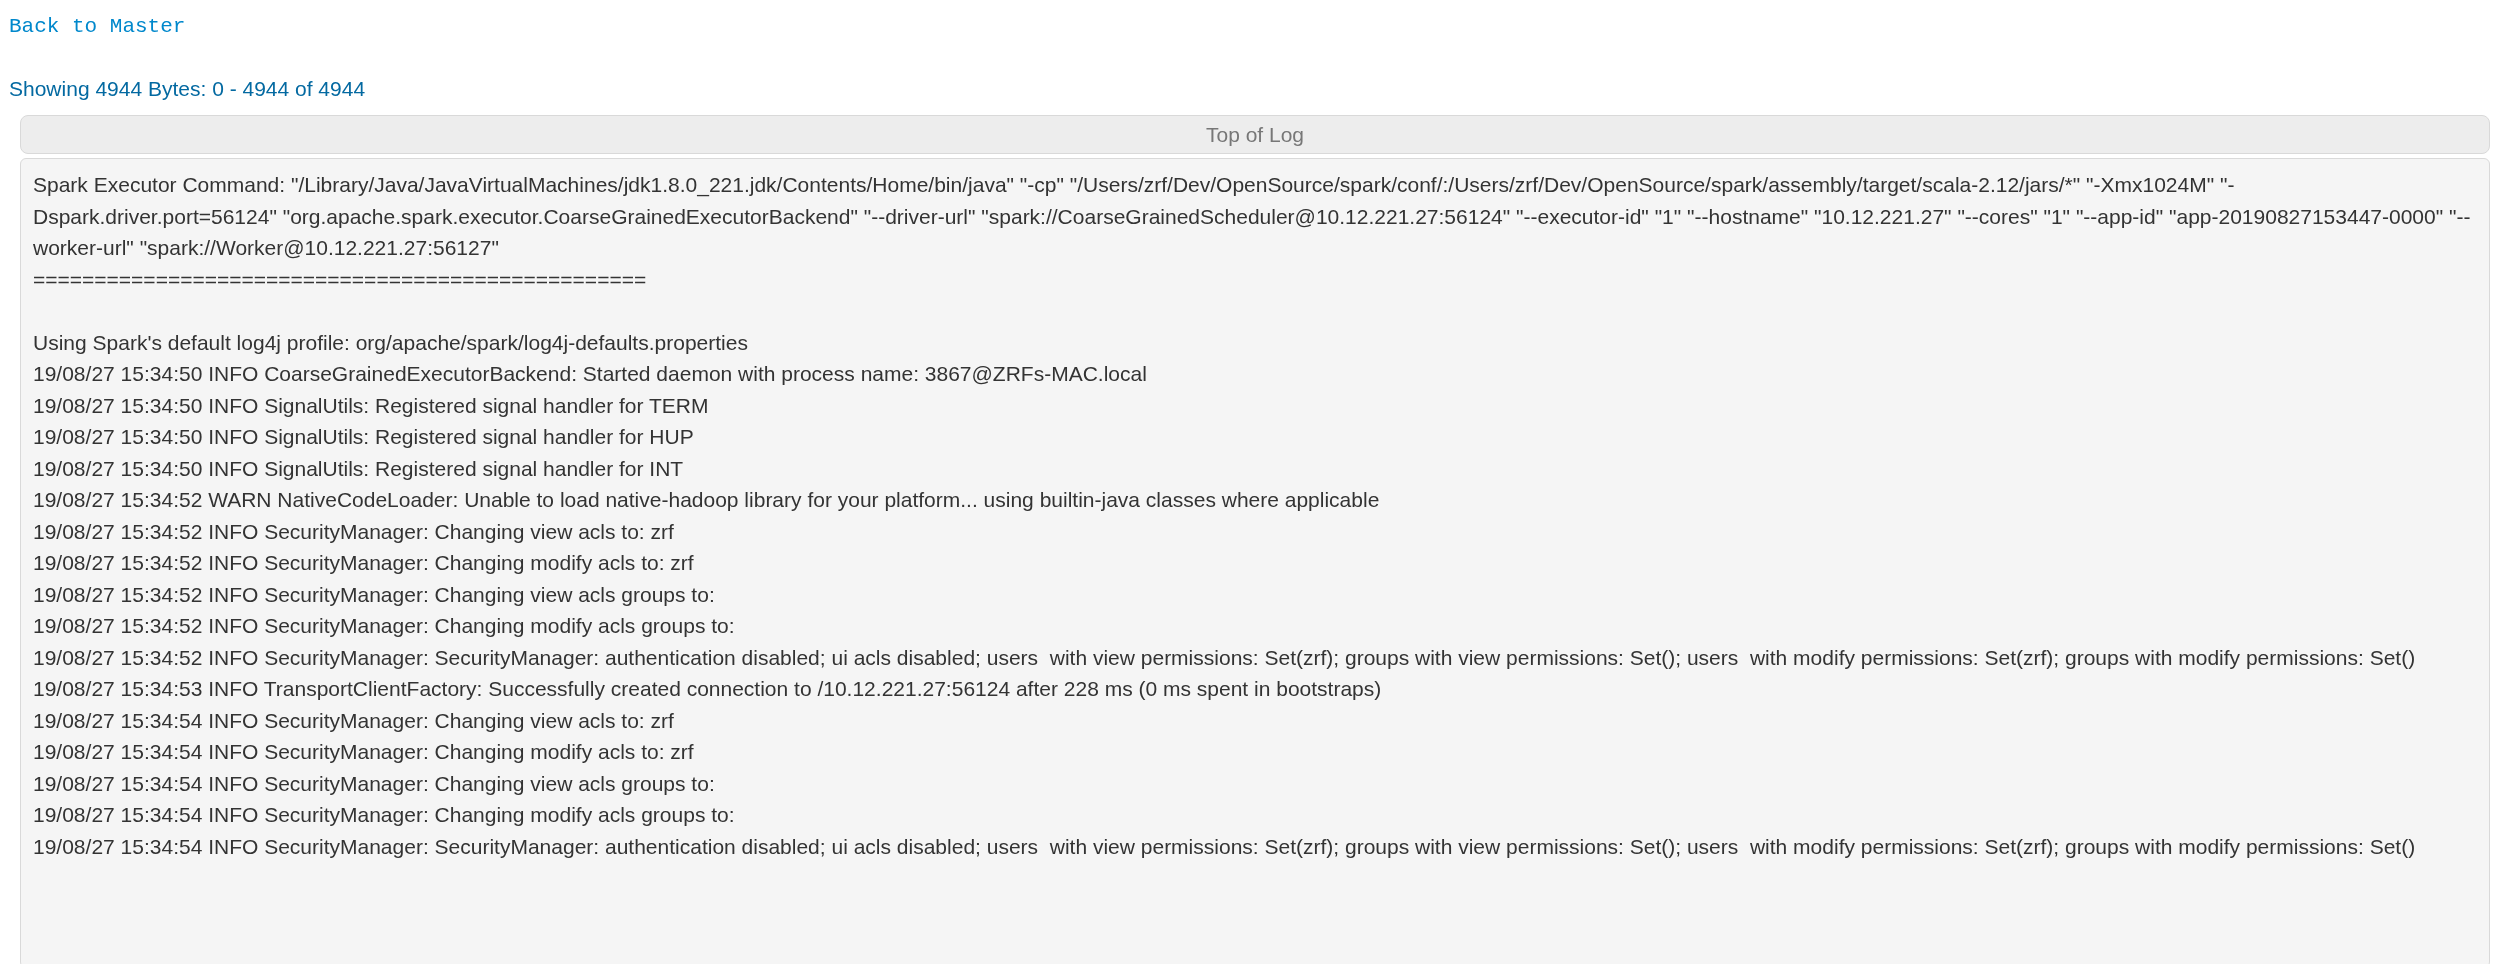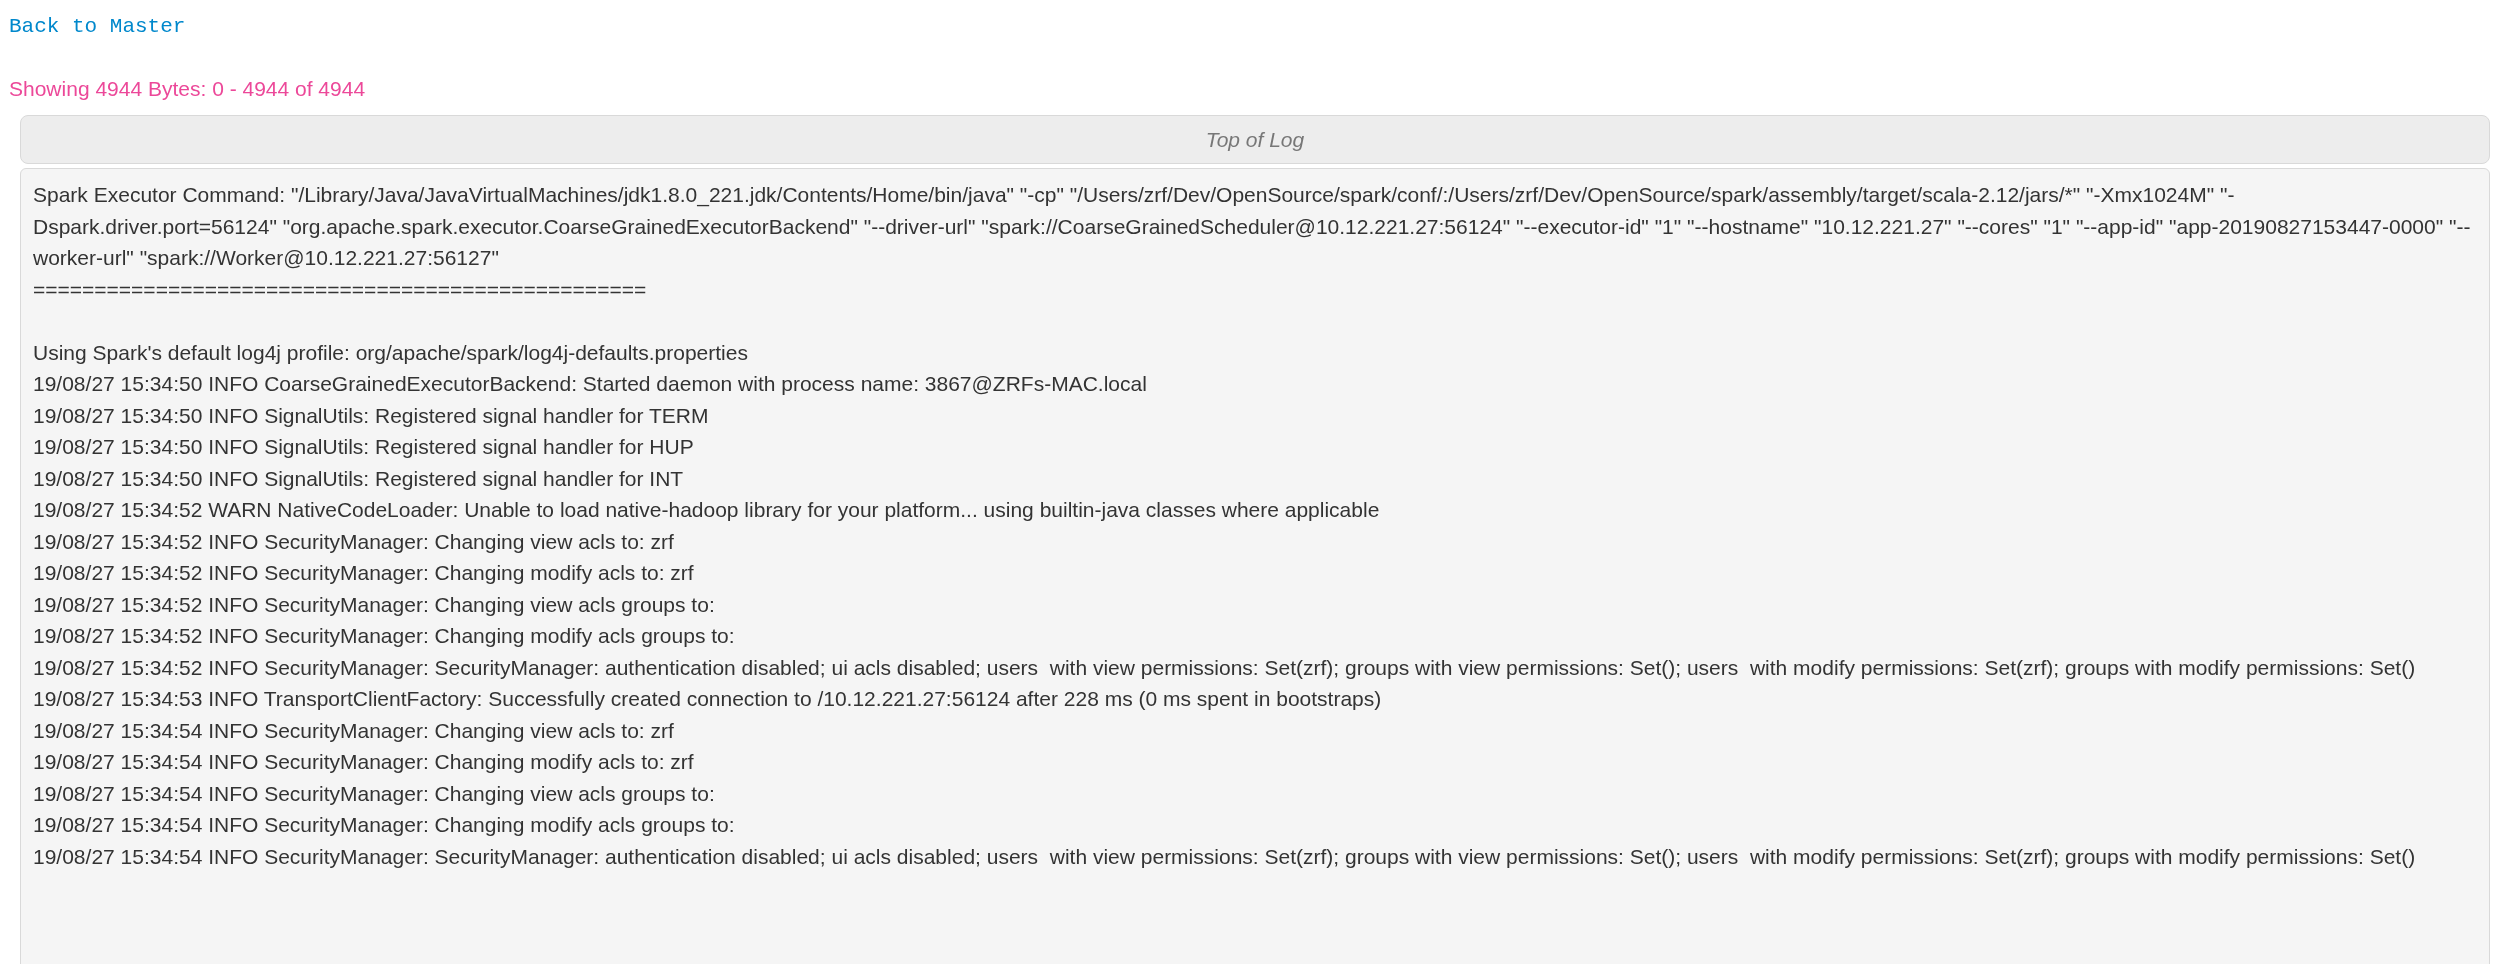--- a/index.html
+++ b/index.html
@@ -24,37 +24,36 @@
     color: #0088cc;
     text-decoration: none;
     cursor: pointer;
     font-family: Liberation Mono, monospace;
   }
 
   .byte-info {
     margin: 32px 0 0 0;
     font-size: 21px;
     line-height: 30px;
-    color: #ec4899;
+    color: #0369a1;
   }
 
   .log-nav-button {
     margin: 11px 11px 0 11px;
-    height: 49px;
+    height: 39px;
     background: #ededed;
     border: 1px solid #d9d9d9;
     border-radius: 8px;
     color: #777777;
     font-size: 21px;
     display: flex;
     align-items: center;
     justify-content: center;
     cursor: pointer;
     user-select: none;
-    font-style: italic;
   }
 
   .log-pre {
     margin: 4px 11px 0 11px;
     min-height: 810px;
     background: #f5f5f5;
     border: 1px solid #d9d9d9;
     border-radius: 6px;
     padding: 10px 12px;
     font-family: "Liberation Sans", sans-serif;

